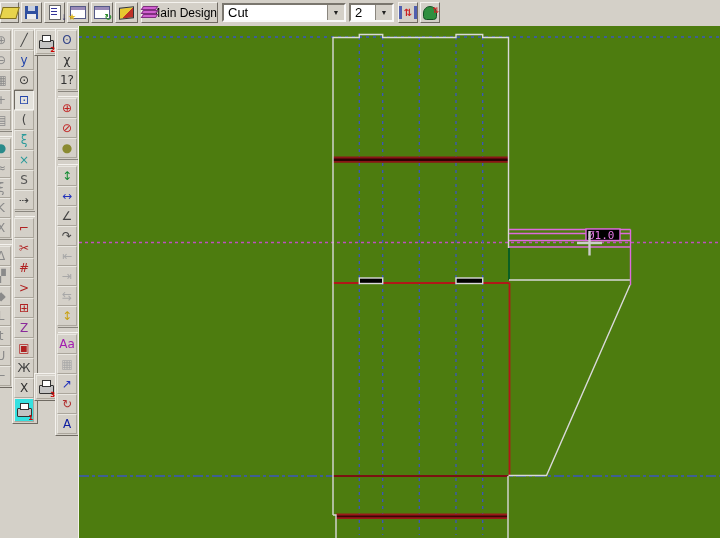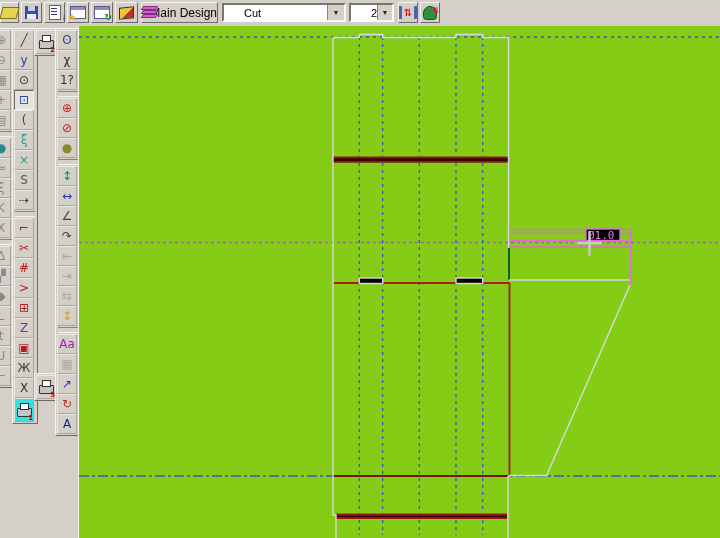--- a/index.html
+++ b/index.html
@@ -7,21 +7,21 @@
        font-family:"Liberation Sans","DejaVu Sans",sans-serif;position:relative;}
   
   #topbar{position:absolute;left:0;top:0;width:720px;height:26px;background:#d4d0c8;
           border-bottom:1px solid #b8b4ac;}
   .tb{position:absolute;top:2px;height:21px;background:#d4d0c8;
       border:1px solid;border-color:#f4f2ee #6f6a62 #6f6a62 #f4f2ee;
       display:flex;align-items:center;justify-content:center;box-sizing:border-box;}
   .tb .lbl{font-size:12px;color:#000;padding:0 5px;white-space:nowrap;}
   .combo{position:absolute;top:3px;height:19px;background:#fff;box-sizing:border-box;
          border:2px solid;border-color:#7a766e #f8f8f8 #f8f8f8 #7a766e;display:flex;align-items:center;}
-  .combo .val{font-size:11px;padding-left:20px;flex:1;color:#000;}
+  .combo .val{font-size:13px;padding-left:4px;flex:1;color:#000;}
   .combo .arrowbtn{width:16px;height:100%;background:#d4d0c8;border-left:1px solid #8a867e;
          display:flex;align-items:center;justify-content:center;font-size:7px;color:#222;}
   
   .i-folder{width:15px;height:10px;background:#e8d44c;border:1px solid #806f1f;transform:skewX(-16deg);}
   .i-save{width:13px;height:13px;background:#3050a0;position:relative;}
   .i-save::before{content:"";position:absolute;top:0;left:3px;width:7px;height:5px;background:#c8d0e0;}
   .i-save::after{content:"";position:absolute;bottom:0;left:2px;width:9px;height:5px;background:#ececec;}
   .i-import{width:10px;height:13px;background:#fff;border:1px solid #666;position:relative;}
   .i-import::before{content:"";position:absolute;left:1px;top:2px;width:6px;height:1px;background:#339;
                     box-shadow:0 3px 0 #339,0 6px 0 #339;}
@@ -53,21 +53,21 @@
   .tool.sep{height:6px;background:transparent;border:none;border-top:1px solid #8a867e;
             border-bottom:1px solid #f4f2ee;margin:1px 1px;}
   .tool.pressed{border-color:#6f6a62 #f4f2ee #f4f2ee #6f6a62;background:#e4e2dc;}
   .tool.active{background:#35e0e0;}
   .tool.printer{height:24px;}
   .tool.printer::before{content:"";position:absolute;left:2px;top:9px;width:13px;height:7px;
         background:#c4c4c4;border:1px solid #333;border-radius:1px;}
   .tool.printer::after{content:"";position:absolute;left:5px;top:4px;width:7px;height:5px;
         background:#fff;border:1px solid #333;}
   
-  #canvas{position:absolute;left:78px;top:26px;width:642px;height:512px;background:#84cc16;
+  #canvas{position:absolute;left:78px;top:26px;width:642px;height:512px;background:#4d7c0f;
           border-left:1px solid #f4f2ee;box-sizing:content-box;}
   svg{display:block;}
   .gdash{stroke-dasharray:3,4;}
   .mdash{stroke-dasharray:3,3;}
   .dashdot{stroke-dasharray:10,3,3,3;}
   .fold{stroke-dasharray:3,4;}
   text.dim{font-family:"DejaVu Sans Mono","Liberation Mono",monospace;font-size:11px;}
 </style>
 </head>
 <body>

